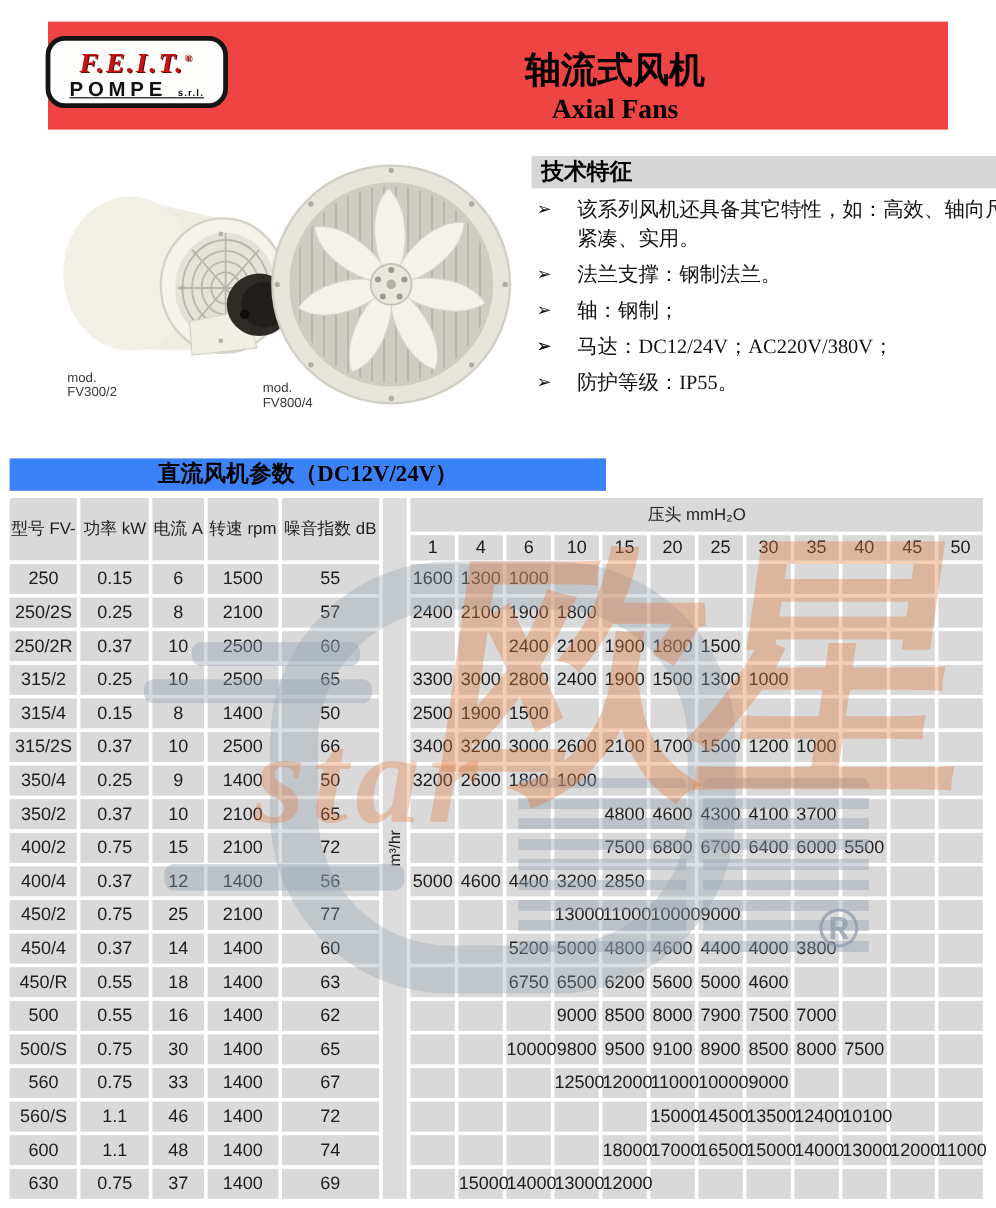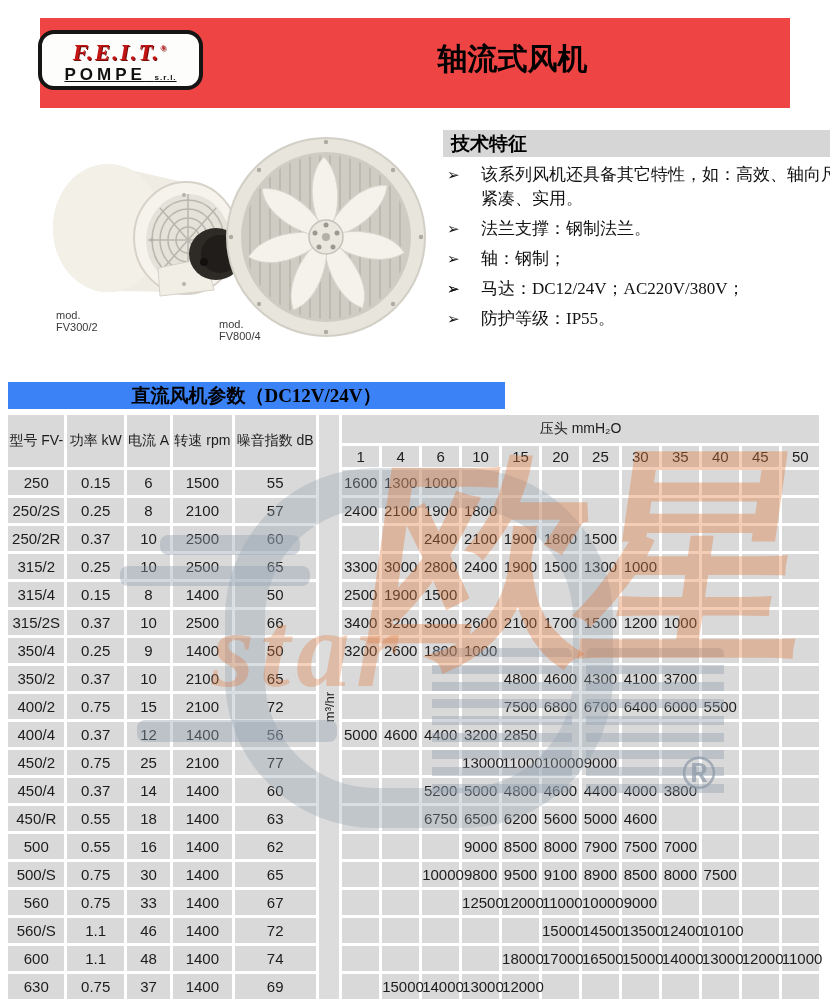--- a/index.html
+++ b/index.html
@@ -1,21 +1,21 @@
 <!DOCTYPE html>
 <html><head>
 <meta charset="utf-8">
 <style>
   * { margin:0; padding:0; box-sizing:border-box; }
   body { background:#ffffff; font-family:"Liberation Sans", sans-serif; }
   .page { position:relative; width:830px; height:1007px; background:#ffffff; overflow:hidden; }
 
   
   .band { position:absolute; left:40px; top:18px; width:750px; height:90px; background:#ef4444; }
-  .logo { position:absolute; left:38px; top:30px; width:165px; height:60px; background:#fdfdfb;
+  .logo { position:absolute; left:38px; top:30px; width:152px; height:60px; background:#fdfdfb;
           border:4px solid #151515; border-radius:16px; text-align:center; padding-top:3px; }
   .logo-feit { color:#c41414; font-family:"Liberation Serif", serif; font-weight:bold; font-style:italic;
                font-size:23px; line-height:24px; letter-spacing:2px; text-shadow:1px 1px 0 #6e0b0b; }
   .logo-feit sup { font-size:8px; color:#c41414; }
   .logo-pompe { color:#111; font-weight:bold; font-size:17px; letter-spacing:4px; line-height:20px;text-decoration:underline; }
   .logo-pompe small { font-size:8px; letter-spacing:1px; font-weight:bold; }
   .titles { position:absolute; left:155px; top:24px; width:635px; text-align:center; }
   .title-cn { font-family:"Liberation Serif", serif; font-weight:bold; font-size:30px; color:#000; line-height:34px; }
   .title-en { font-family:"Liberation Serif", serif; font-weight:bold; font-size:23px; color:#000; line-height:30px; }
 
@@ -67,20 +67,21 @@
             color:rgba(140,152,168,0.72); font-family:"Liberation Sans", sans-serif; }
 </style>
 </head>
 <body>
 
 <div class="page">
 
   <div class="band">
     <div class="titles">
       <div class="title-cn">轴流式风机</div>
+      <div class="title-en">Axial Fans</div>
     </div>
   </div>
   <div class="logo">
     <div class="logo-feit"><span>F.E.I.T.</span><sup>®</sup></div>
     <div class="logo-pompe"><span>POMPE</span> <small>s.r.l.</small></div>
   </div>
 
   <div class="fan1">
     <svg width="190" height="165" viewBox="0 0 190 165">
       <ellipse cx="60" cy="78" rx="55" ry="64" fill="#efece3"></ellipse>

